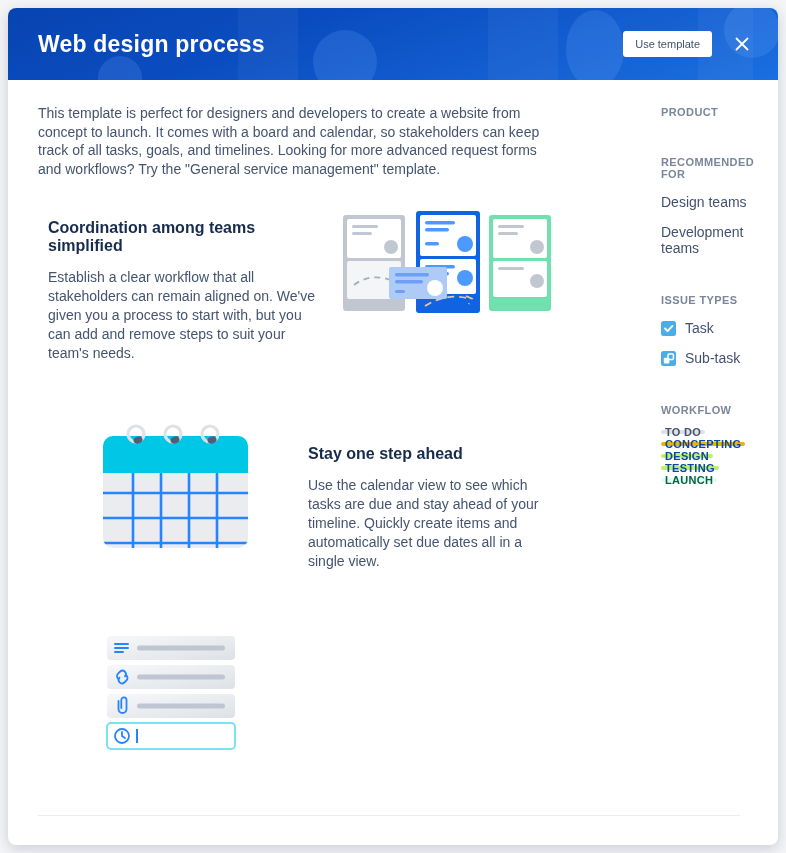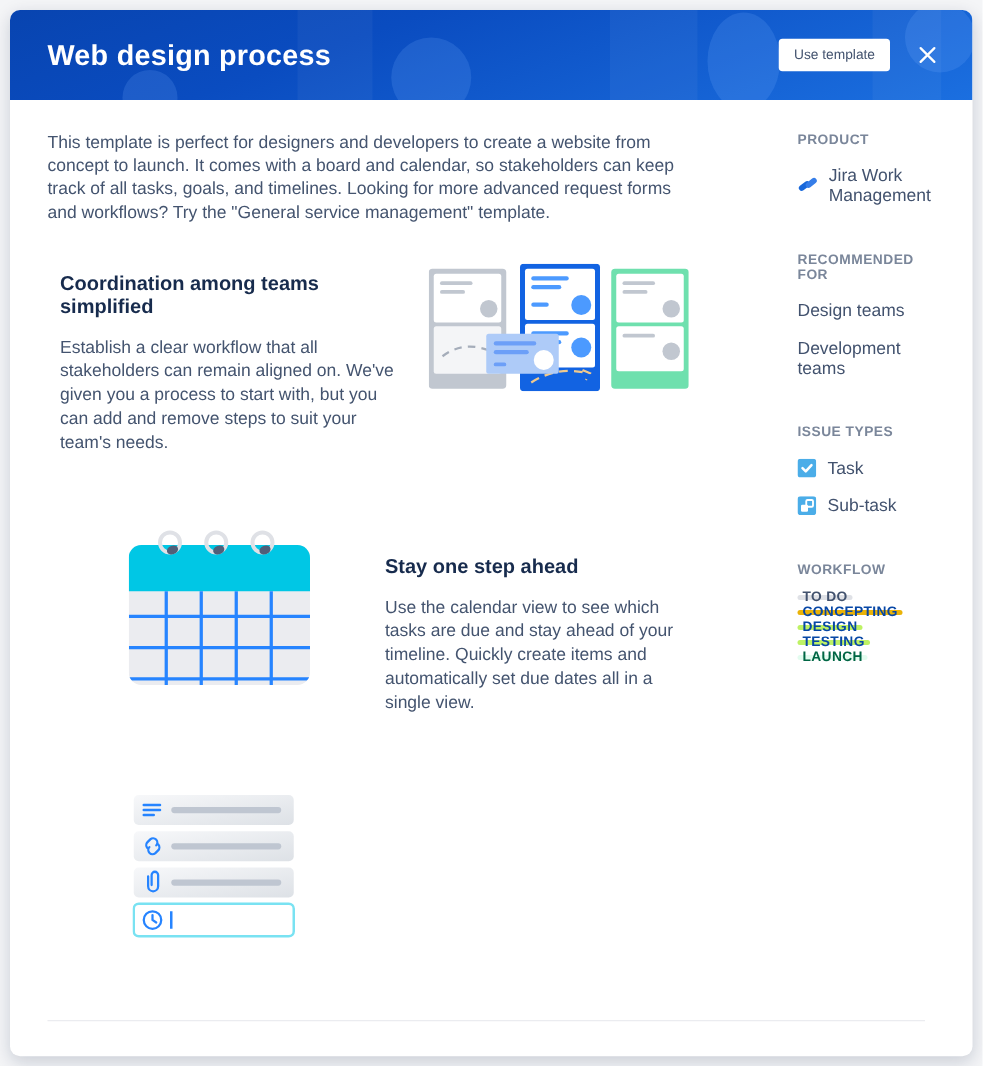--- a/index.html
+++ b/index.html
@@ -89,21 +89,21 @@
     line-height: 19px;
     color: #44546f;
   }
   .f1 .feature-illus { margin-left: 65px; width: 145px; }
   .f1 .feature-text  { margin-left: 60px; width: 245px; padding-top: 22px; }
   .f2 .feature-text  { margin-left: 10px; width: 268px; padding-top: 8px; }
   .f2 .feature-illus { margin-left: 27px; width: 208px; }
   .f3 .feature-illus { margin-left: 68px; width: 140px; padding-top: 4px; }
   .f3 .feature-text  { margin-left: 62px; width: 245px; padding-top: 8px; }
   
-  .side-col { margin-left: 47px; width: 170px; padding-top: 2px; }
+  .side-col { margin-left: 70px; width: 170px; padding-top: 2px; }
   .side-label {
     font-size: 11px;
     font-weight: 600;
     letter-spacing: 0.4px;
     color: #7a869a;
     margin-bottom: 14px;
   }
   .side-block { margin-bottom: 38px; }
   .side-value {
     font-size: 14px;
@@ -274,29 +274,20 @@
             <line x1="31" y1="94" x2="31" y2="108" stroke="#2684FF" stroke-width="2"></line>
           </svg>
         </div>
       </div>
     </div>
 
     <div class="side-col">
 
       <div class="side-block">
         <div class="side-label">PRODUCT</div>
-        <div class="side-value">
-          <span class="ico">
-            <svg width="16" height="16" viewBox="0 0 16 16">
-              <rect x="0.5" y="6.5" width="10" height="4.6" rx="2.3" transform="rotate(-38 5.5 8.8)" fill="#1868DB"></rect>
-              <rect x="6" y="4" width="10" height="4.6" rx="2.3" transform="rotate(-38 11 6.3)" fill="#357DE8"></rect>
-            </svg>
-          </span>
-          <span>Jira Work Management</span>
-        </div>
       </div>
 
       <div class="side-block">
         <div class="side-label">RECOMMENDED FOR</div>
         <div class="side-value">Design teams</div>
         <div class="side-value">Development teams</div>
       </div>
 
       <div class="side-block">
         <div class="side-label">ISSUE TYPES</div>

